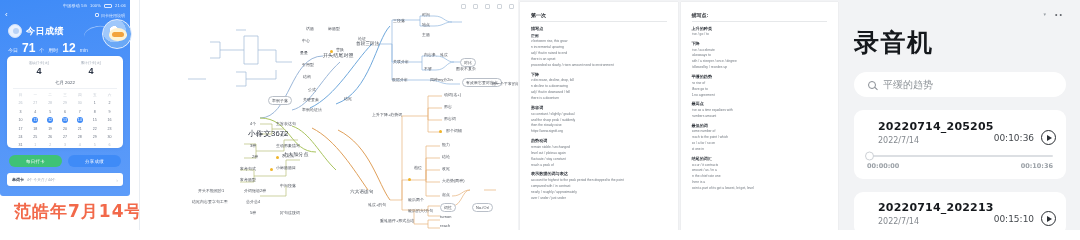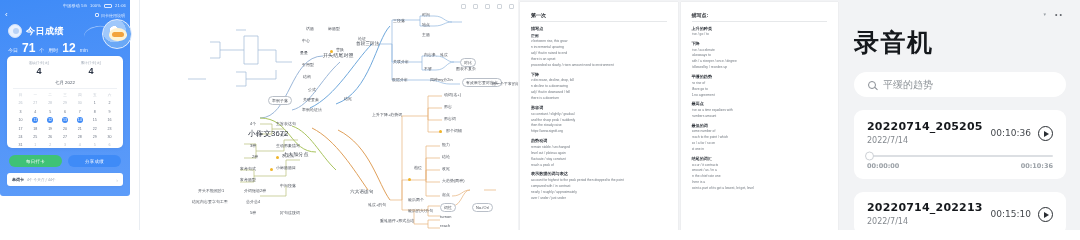--- a/index.html
+++ b/index.html
@@ -206,21 +206,21 @@
   }
   .mag::after{
     content:""; position:absolute; right:-3px; bottom:-2px; width:4px;height:1.2px;
     background:#8a8f96; transform:rotate(45deg);
   }
   .rec-search-ph { font-size:10px; color:#8e9398; font-family:"DejaVu Sans",sans-serif;}
   .rec-card {
     margin-top:13px; background:#ffffff; border-radius:9px; padding:10px 13px 9px;
   }
   .rec-card.compact { padding:9px 13px 9px; }
-  .rec-row { display:flex; align-items:center; }
+  .rec-row { display:flex; align-items:flex-end;margin-left:11px; }
   .rec-name {
     font-size:11px; font-weight:bold; color:#16191d; letter-spacing:.2px;
     font-family:"DejaVu Sans", sans-serif;
   }
   .rec-date { font-size:8px; color:#83888e; margin-top:3px; font-family:"DejaVu Sans",sans-serif;}
   .rec-right { margin-left:auto; display:flex; align-items:center; gap:7px; padding-top:1px;}
   .rec-dur { font-size:9px; color:#44484d; font-family:"DejaVu Sans",sans-serif;}
   .play-btn {
     width:15px;height:15px;border-radius:50%;border:1.1px solid #2a2e33;
     position:relative; flex:0 0 auto;
@@ -349,20 +349,21 @@
       <div class="pill-btn pill-green">每日打卡</div>
       <div class="pill-btn pill-blue">分享成绩</div>
     </div>
 
     <div class="list-strip">
       <span class="strip-tag">单词卡</span>
       <span class="strip-txt">4个 今天背了44个</span>
       <span class="strip-chev">›</span>
     </div>
 
+    <div class="watermark">范皓年7月14号</div>
     <div class="phone-divider"></div>
   </div>
 
   <div class="panel-map">
     <svg class="map-svg" width="378" height="230">
       <g fill="none" stroke-width="1">
 
         <path d="M120,118 C150,118 150,56 183,56" stroke="#9bb7d9"></path>
         <path d="M120,118 C150,118 150,152 176,152" stroke="#a9c45e"></path>
         <path d="M163,112 C150,112 150,56 120,56" stroke="#9bb7d9" opacity="0"></path>

